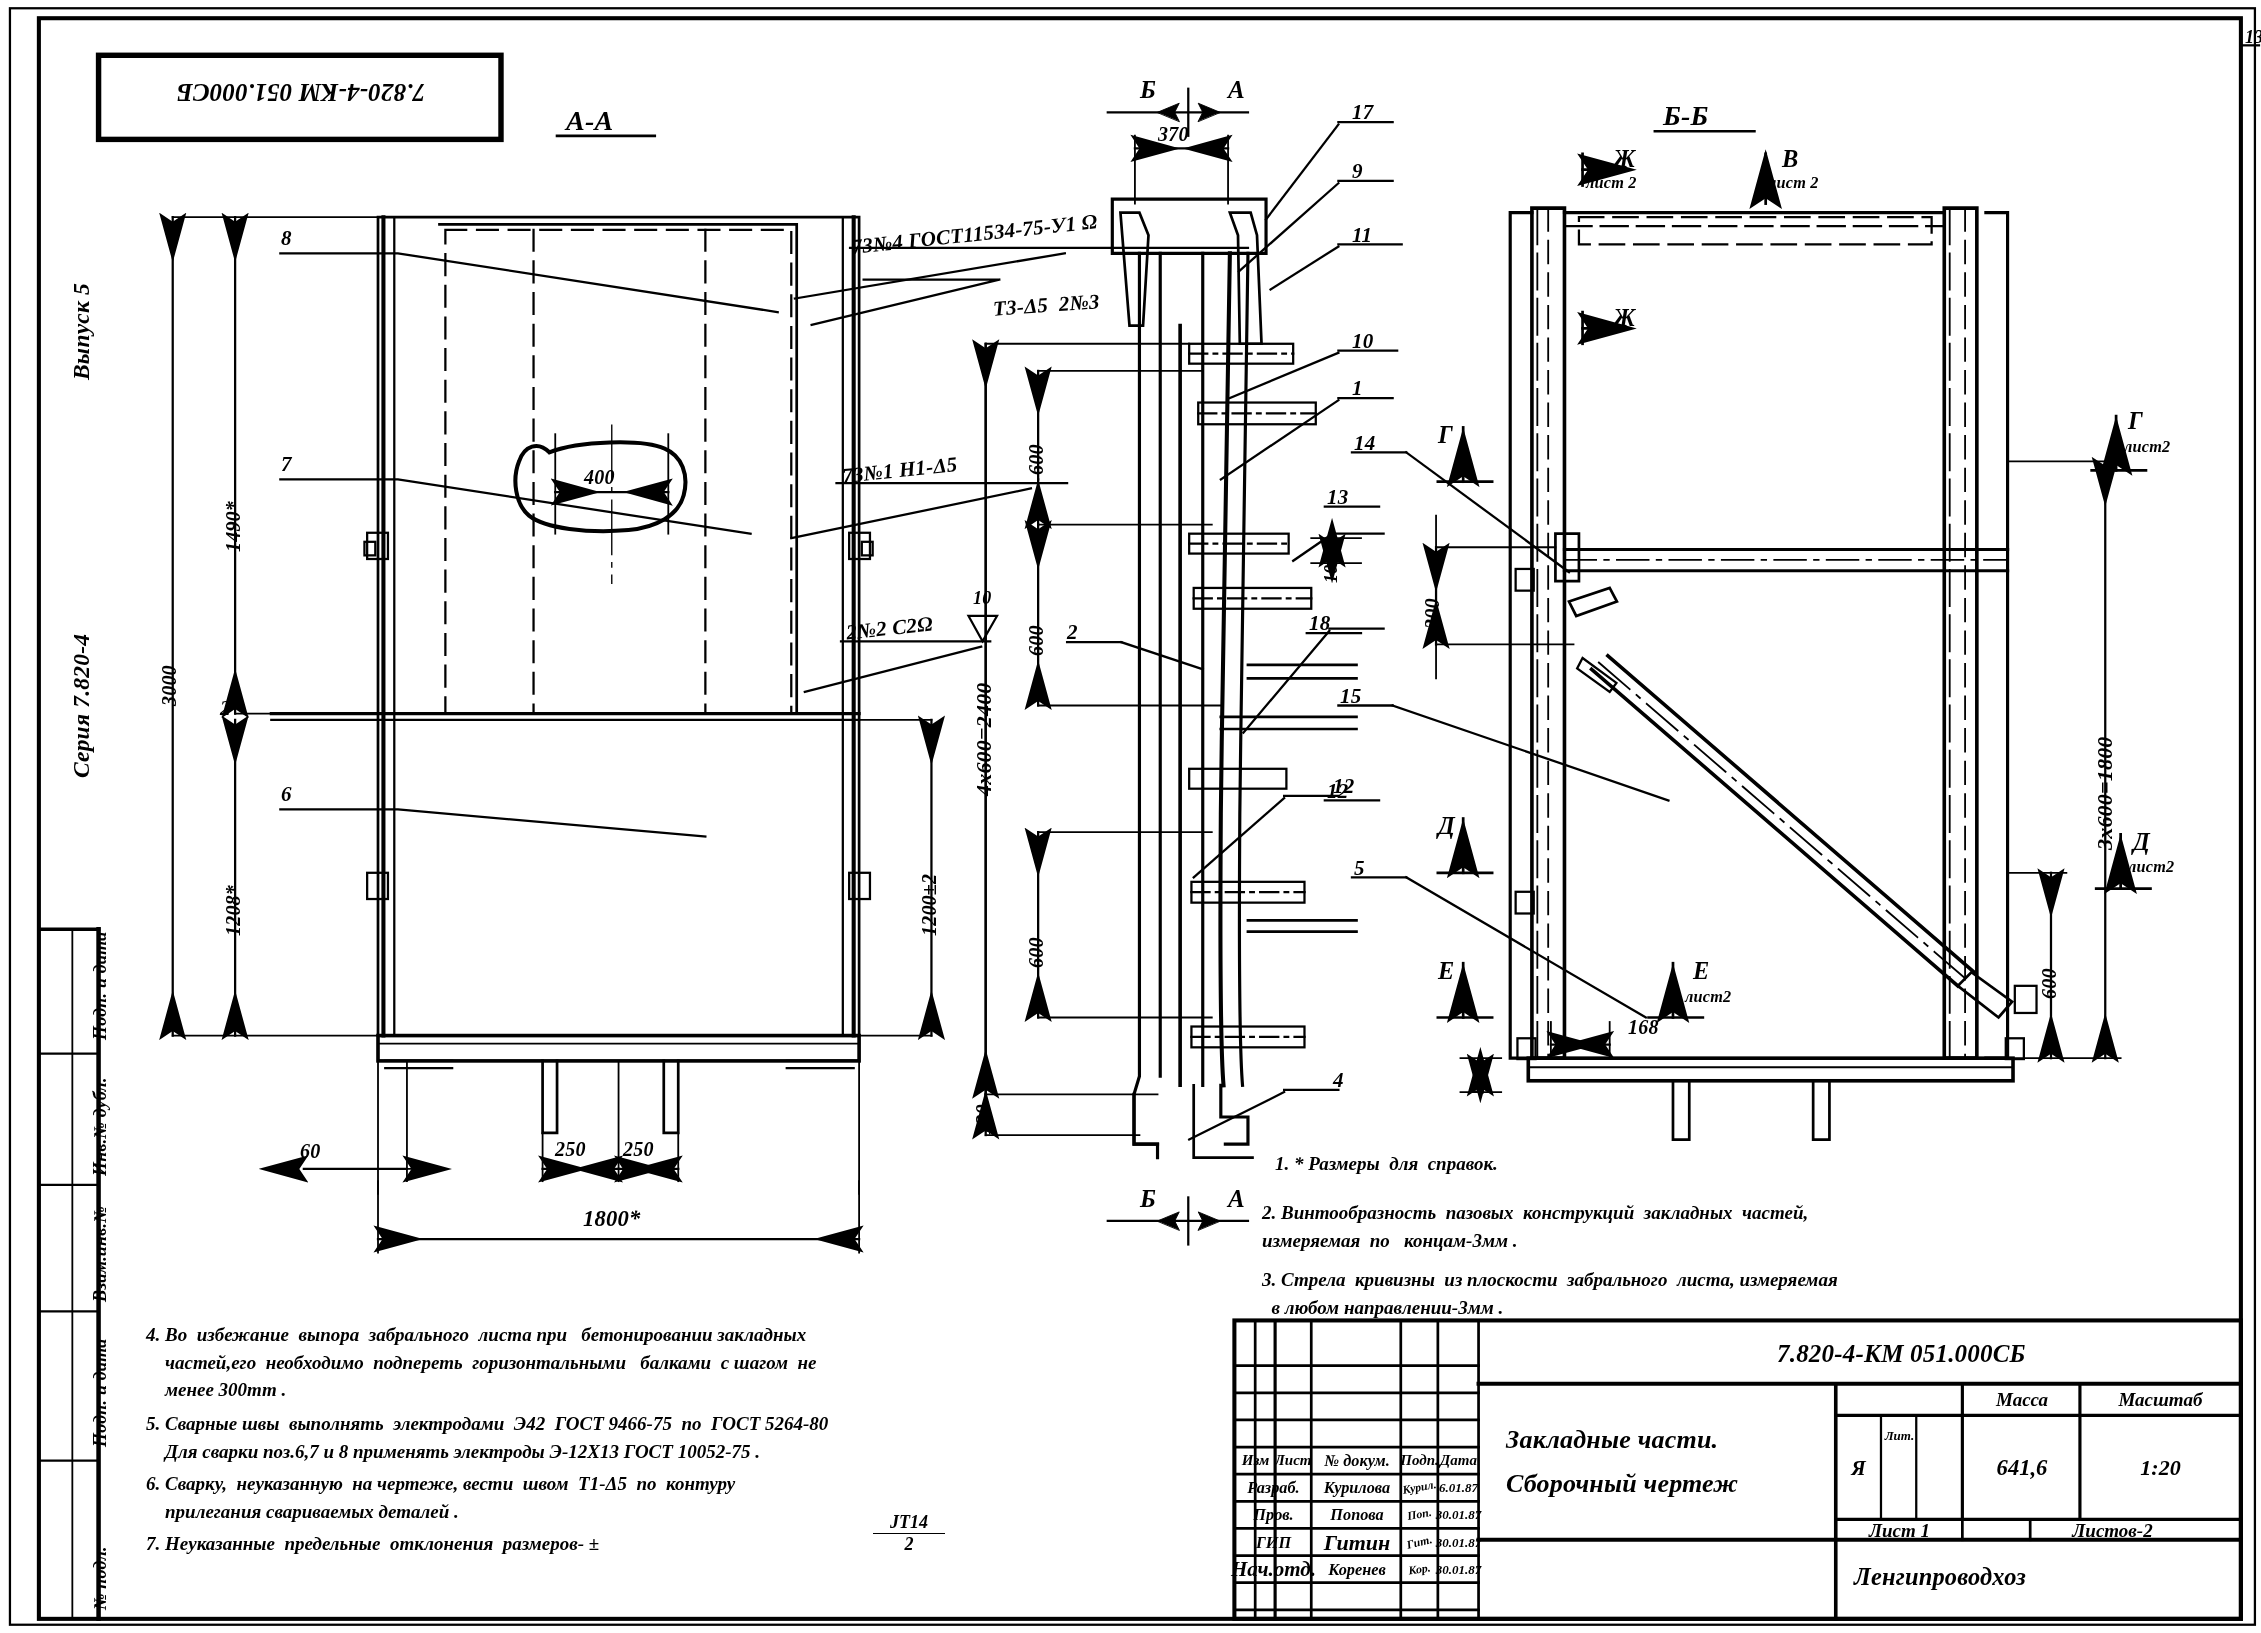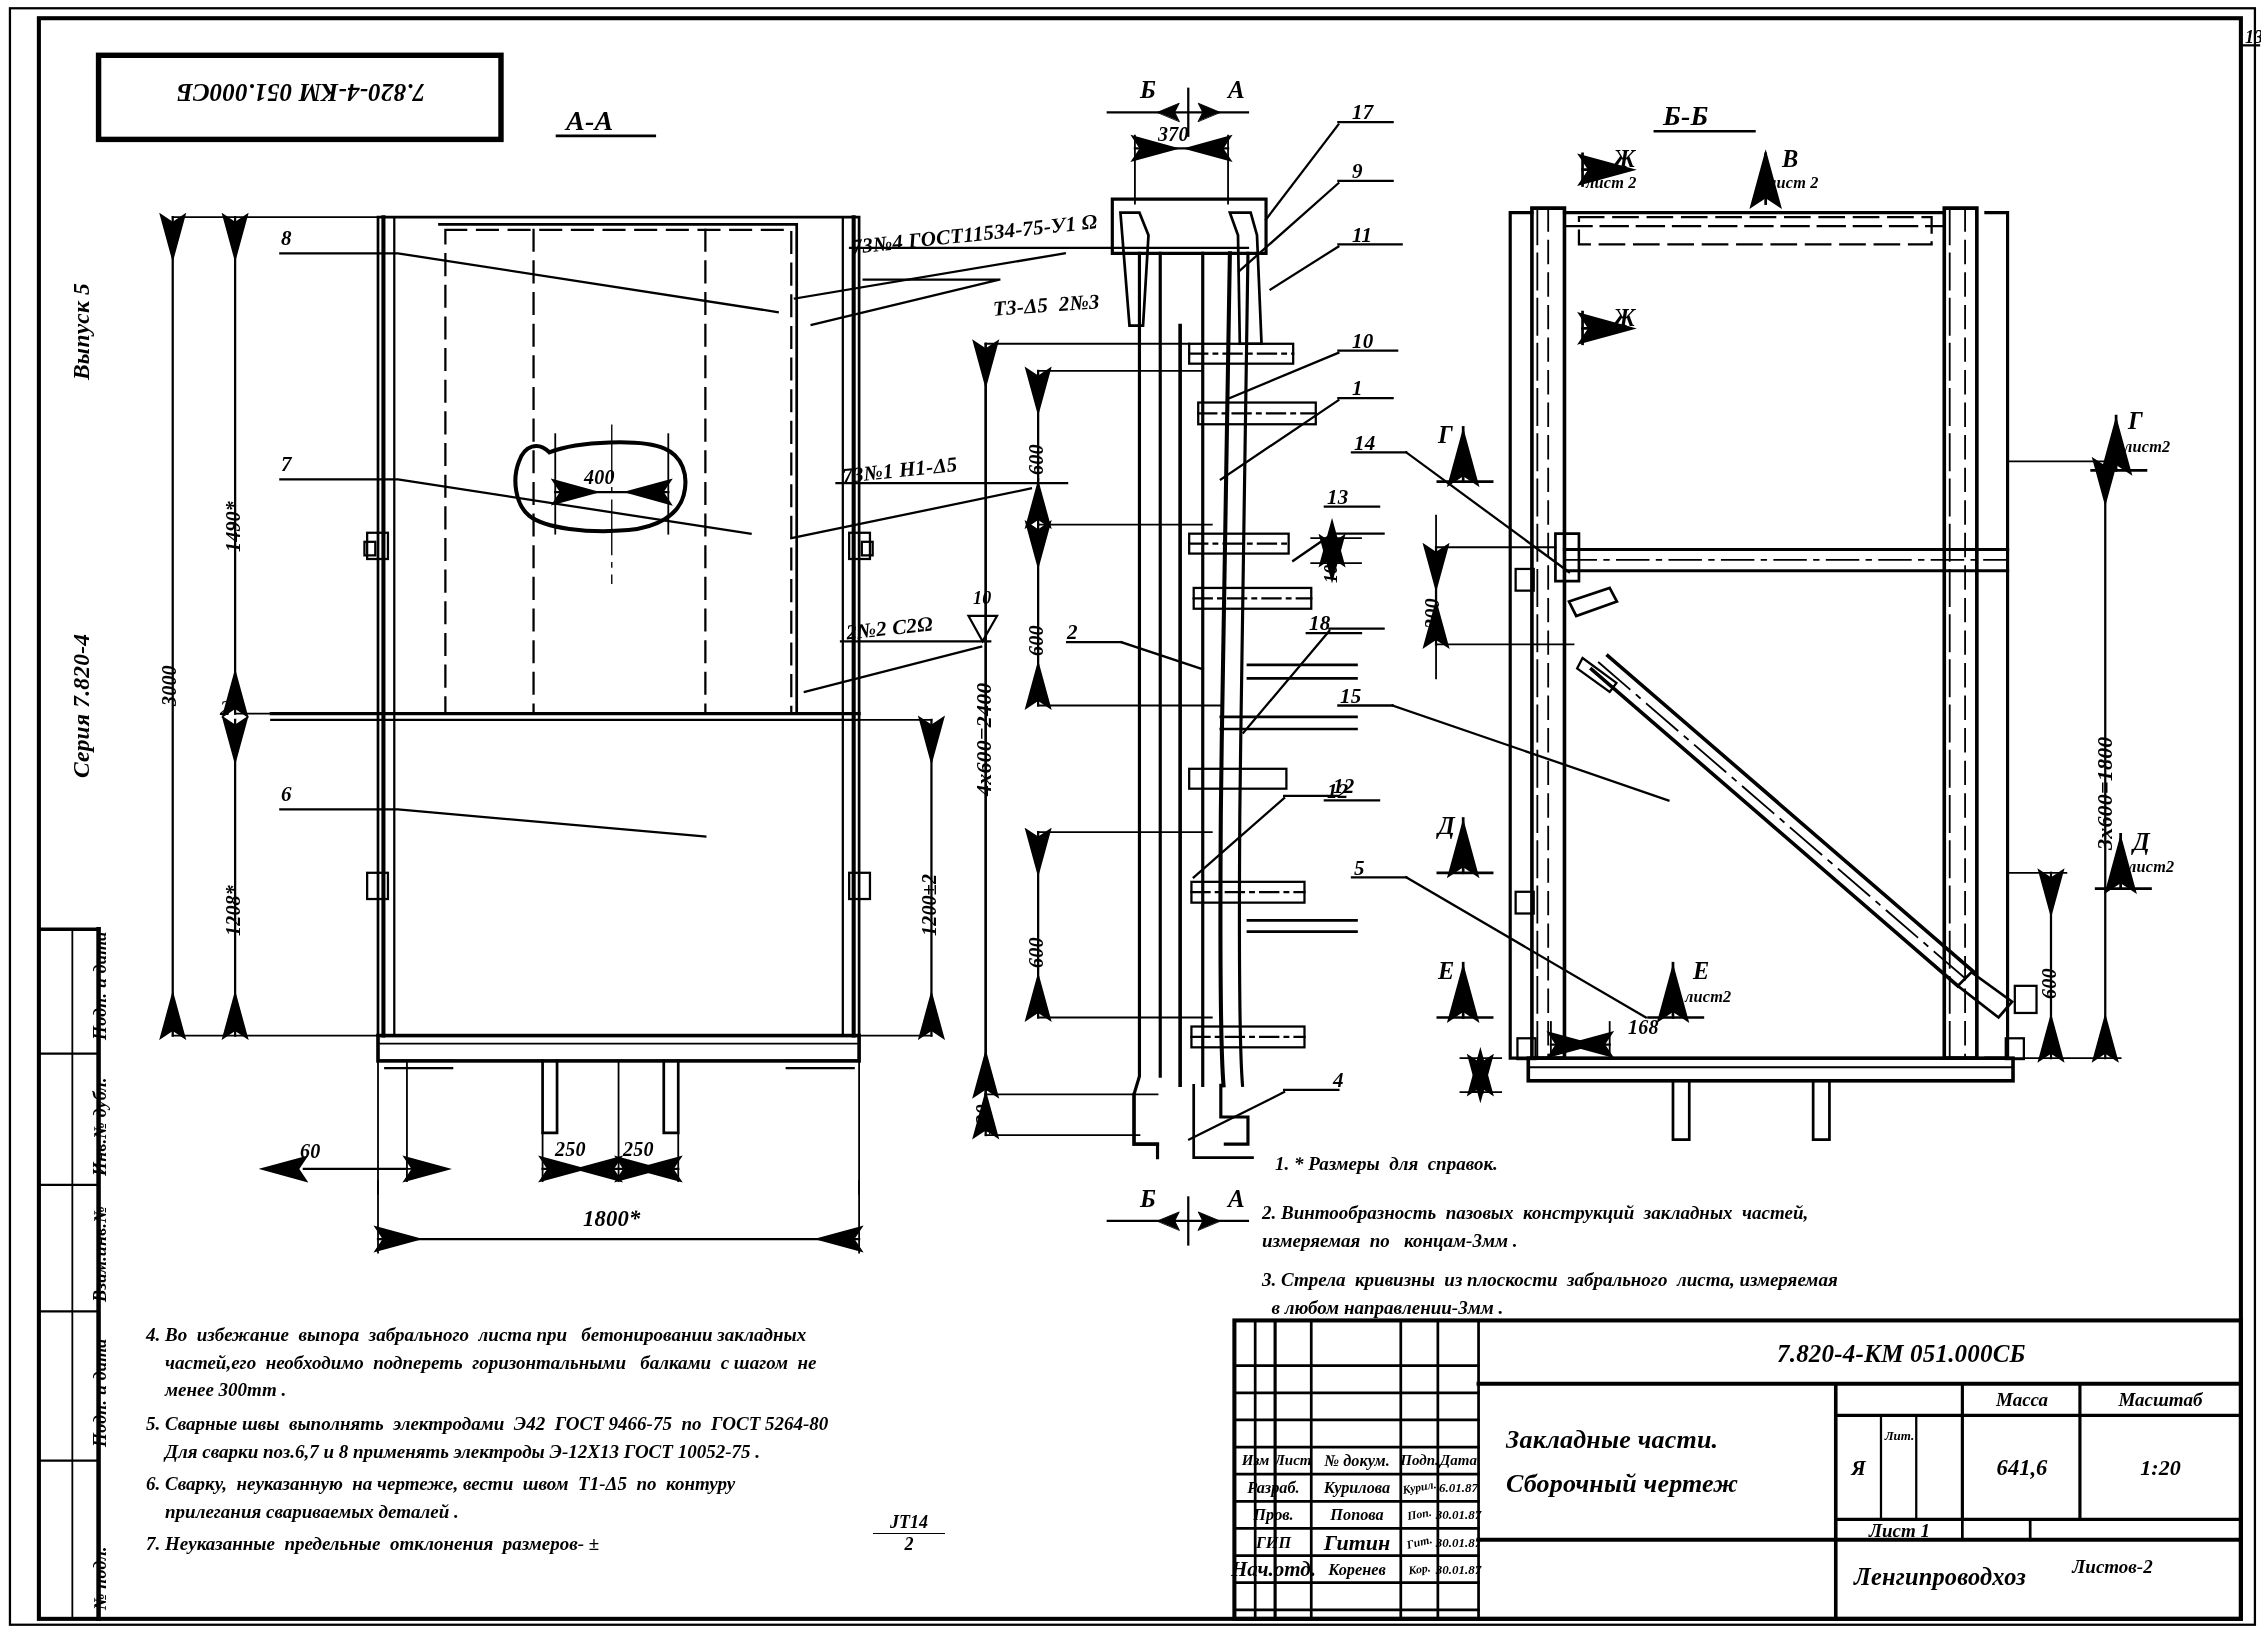--- a/index.html
+++ b/index.html
@@ -532,18 +532,18 @@
 
 <div class="tb-cell" style="left:1836px;top:1384px;width:127px;height:32px;font-size:13px;margin-top:36px;">Лит.</div>
 <div class="tb-cell" style="left:1963px;top:1384px;width:118px;height:32px;font-size:19px;">Масса</div>
 <div class="tb-cell" style="left:2080px;top:1384px;width:161px;height:32px;font-size:19px;text-align:center;">Масштаб</div>
 
 <div class="tb-cell" style="left:1836px;top:1416px;width:45px;height:104px;font-size:21px;">Я</div>
 <div class="tb-cell" style="left:1963px;top:1416px;width:118px;height:104px;font-size:22.6px;">641,6</div>
 <div class="tb-cell" style="left:2080px;top:1416px;width:161px;height:104px;font-size:22px;">1:20</div>
 
 <div class="tb-cell" style="left:1836px;top:1520px;width:127px;height:21px;font-size:19px;">Лист 1</div>
-<div class="tb-cell" style="left:2031px;top:1556px;width:163px;height:21px;font-size:19px;">Листов-2</div>
+<div class="tb-cell" style="left:2031px;top:1520px;width:163px;height:21px;font-size:19px;">Листов-2</div>
 
 <div class="txt" style="left:1854px;top:1563px;font-size:24.4px;">Ленгипроводхоз</div>
 
 </div>
 
 
 </body></html>

